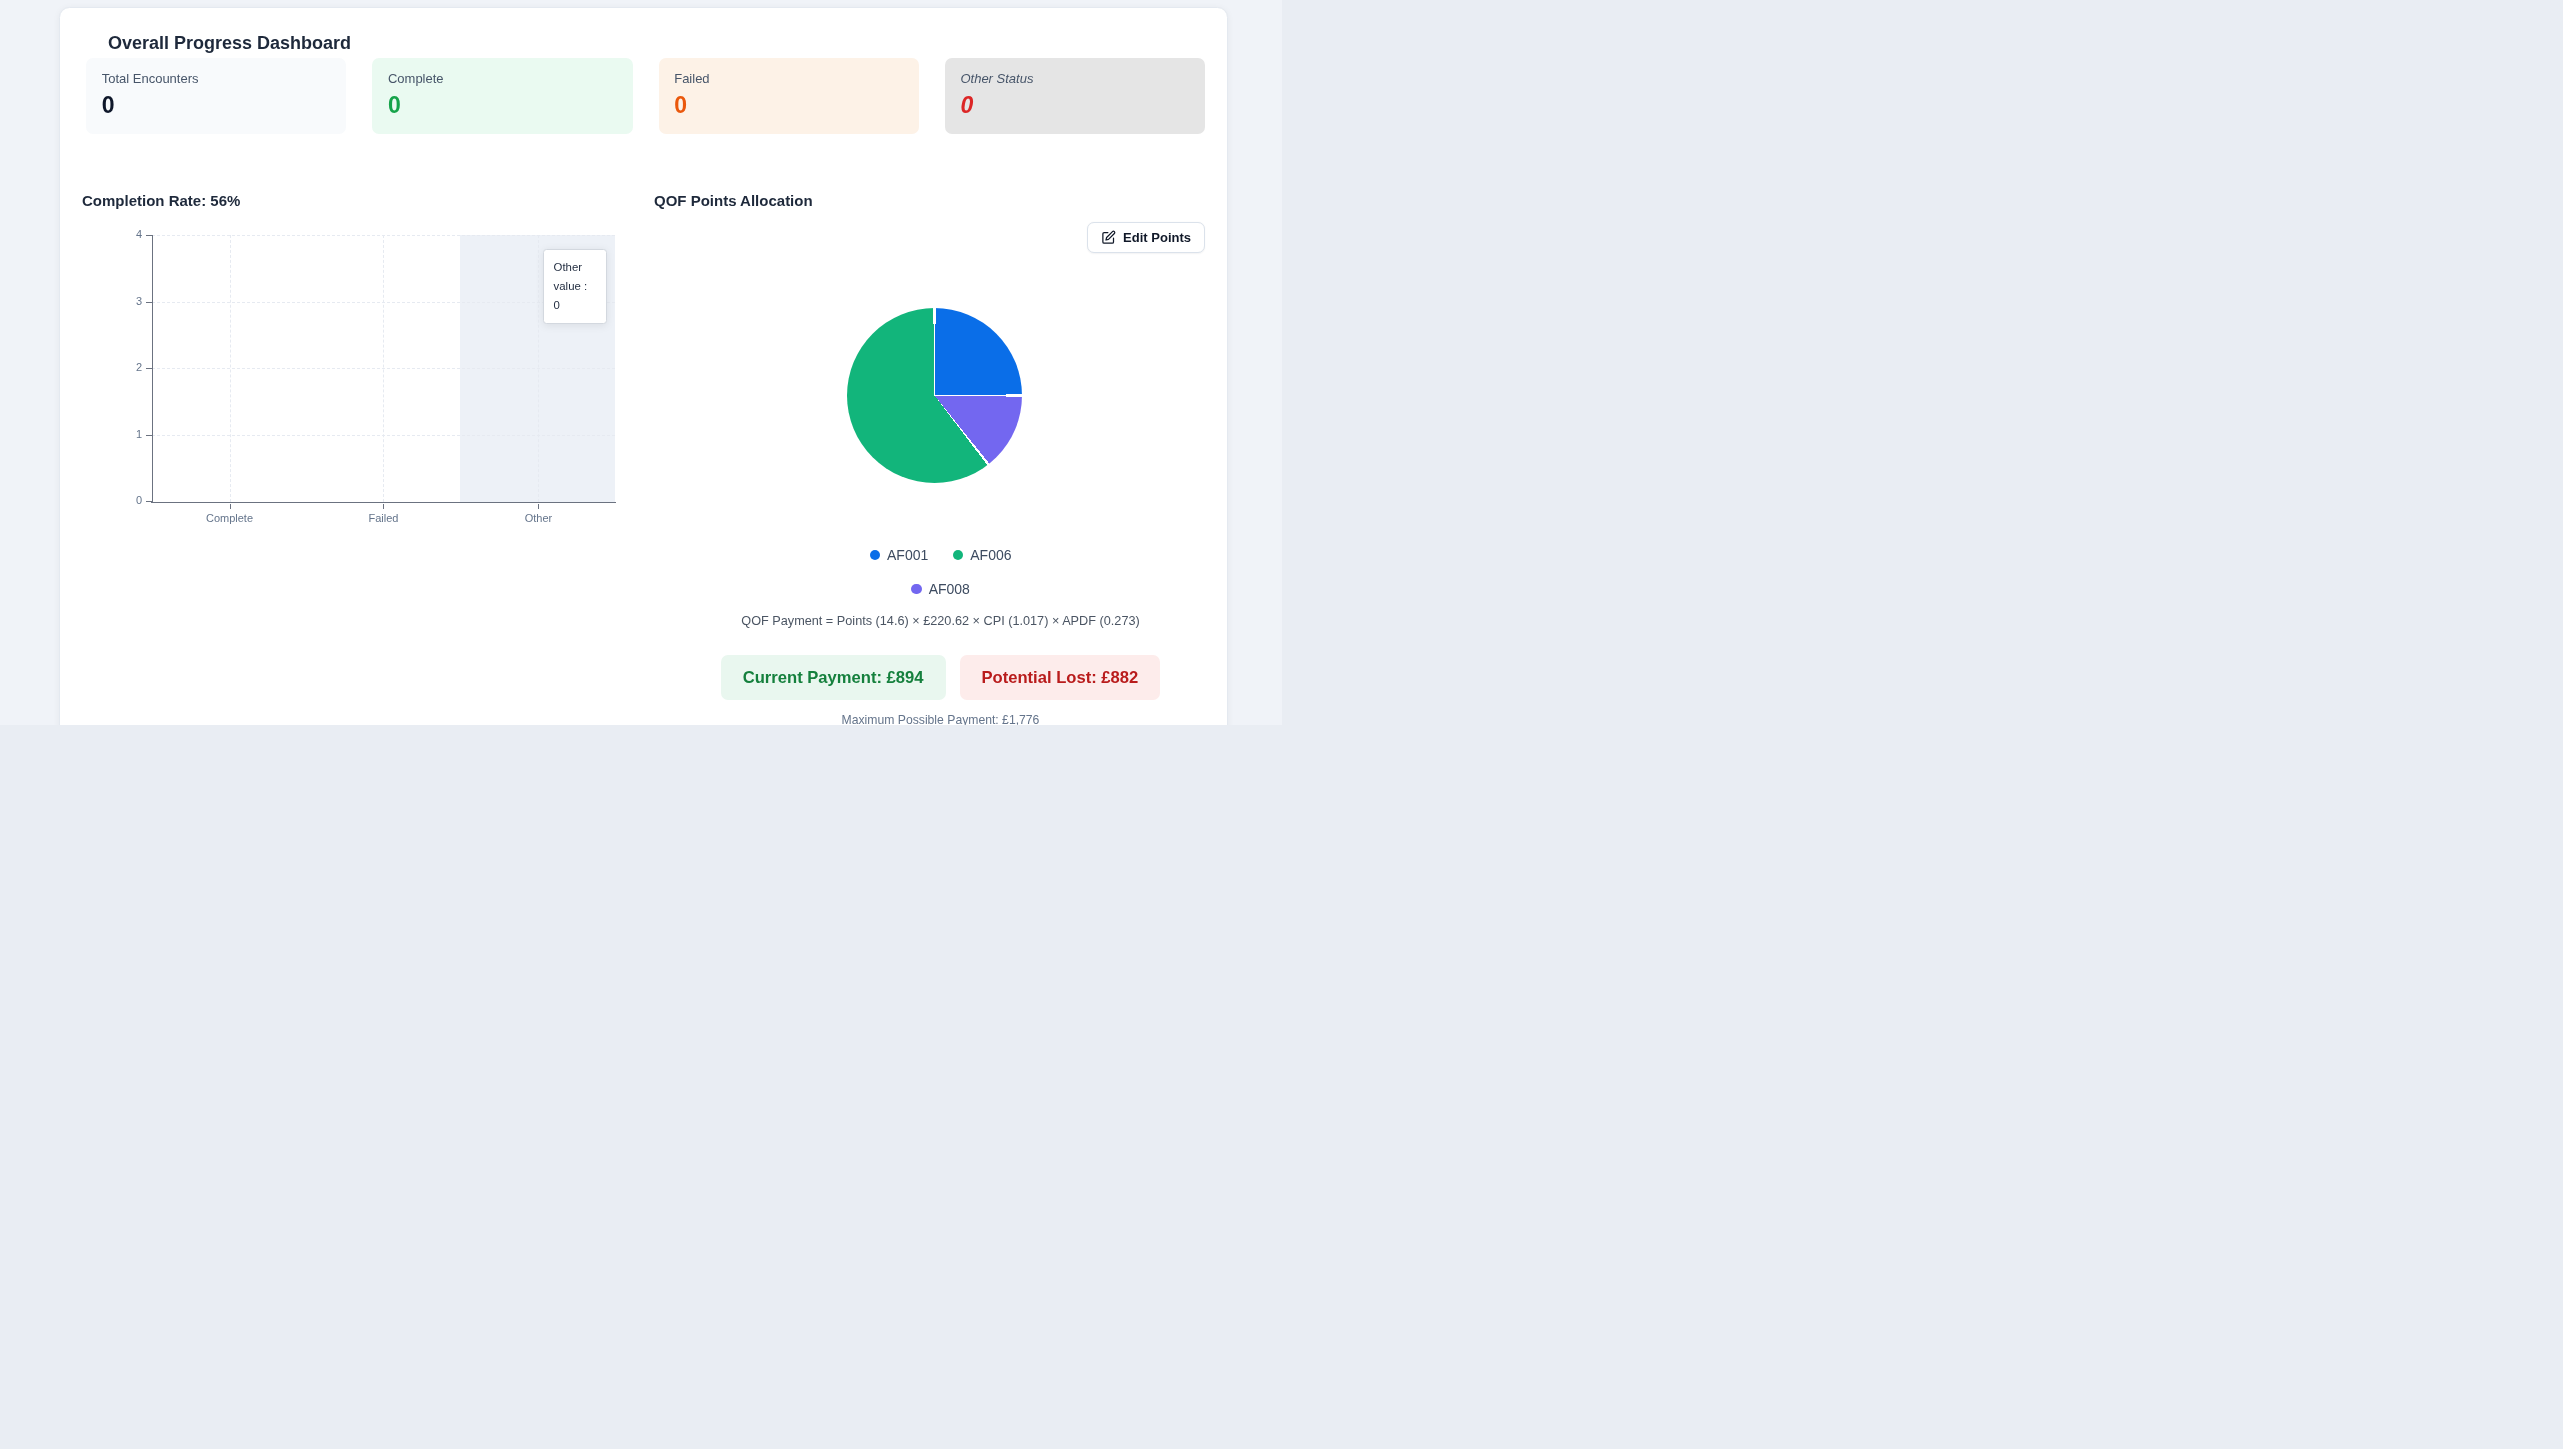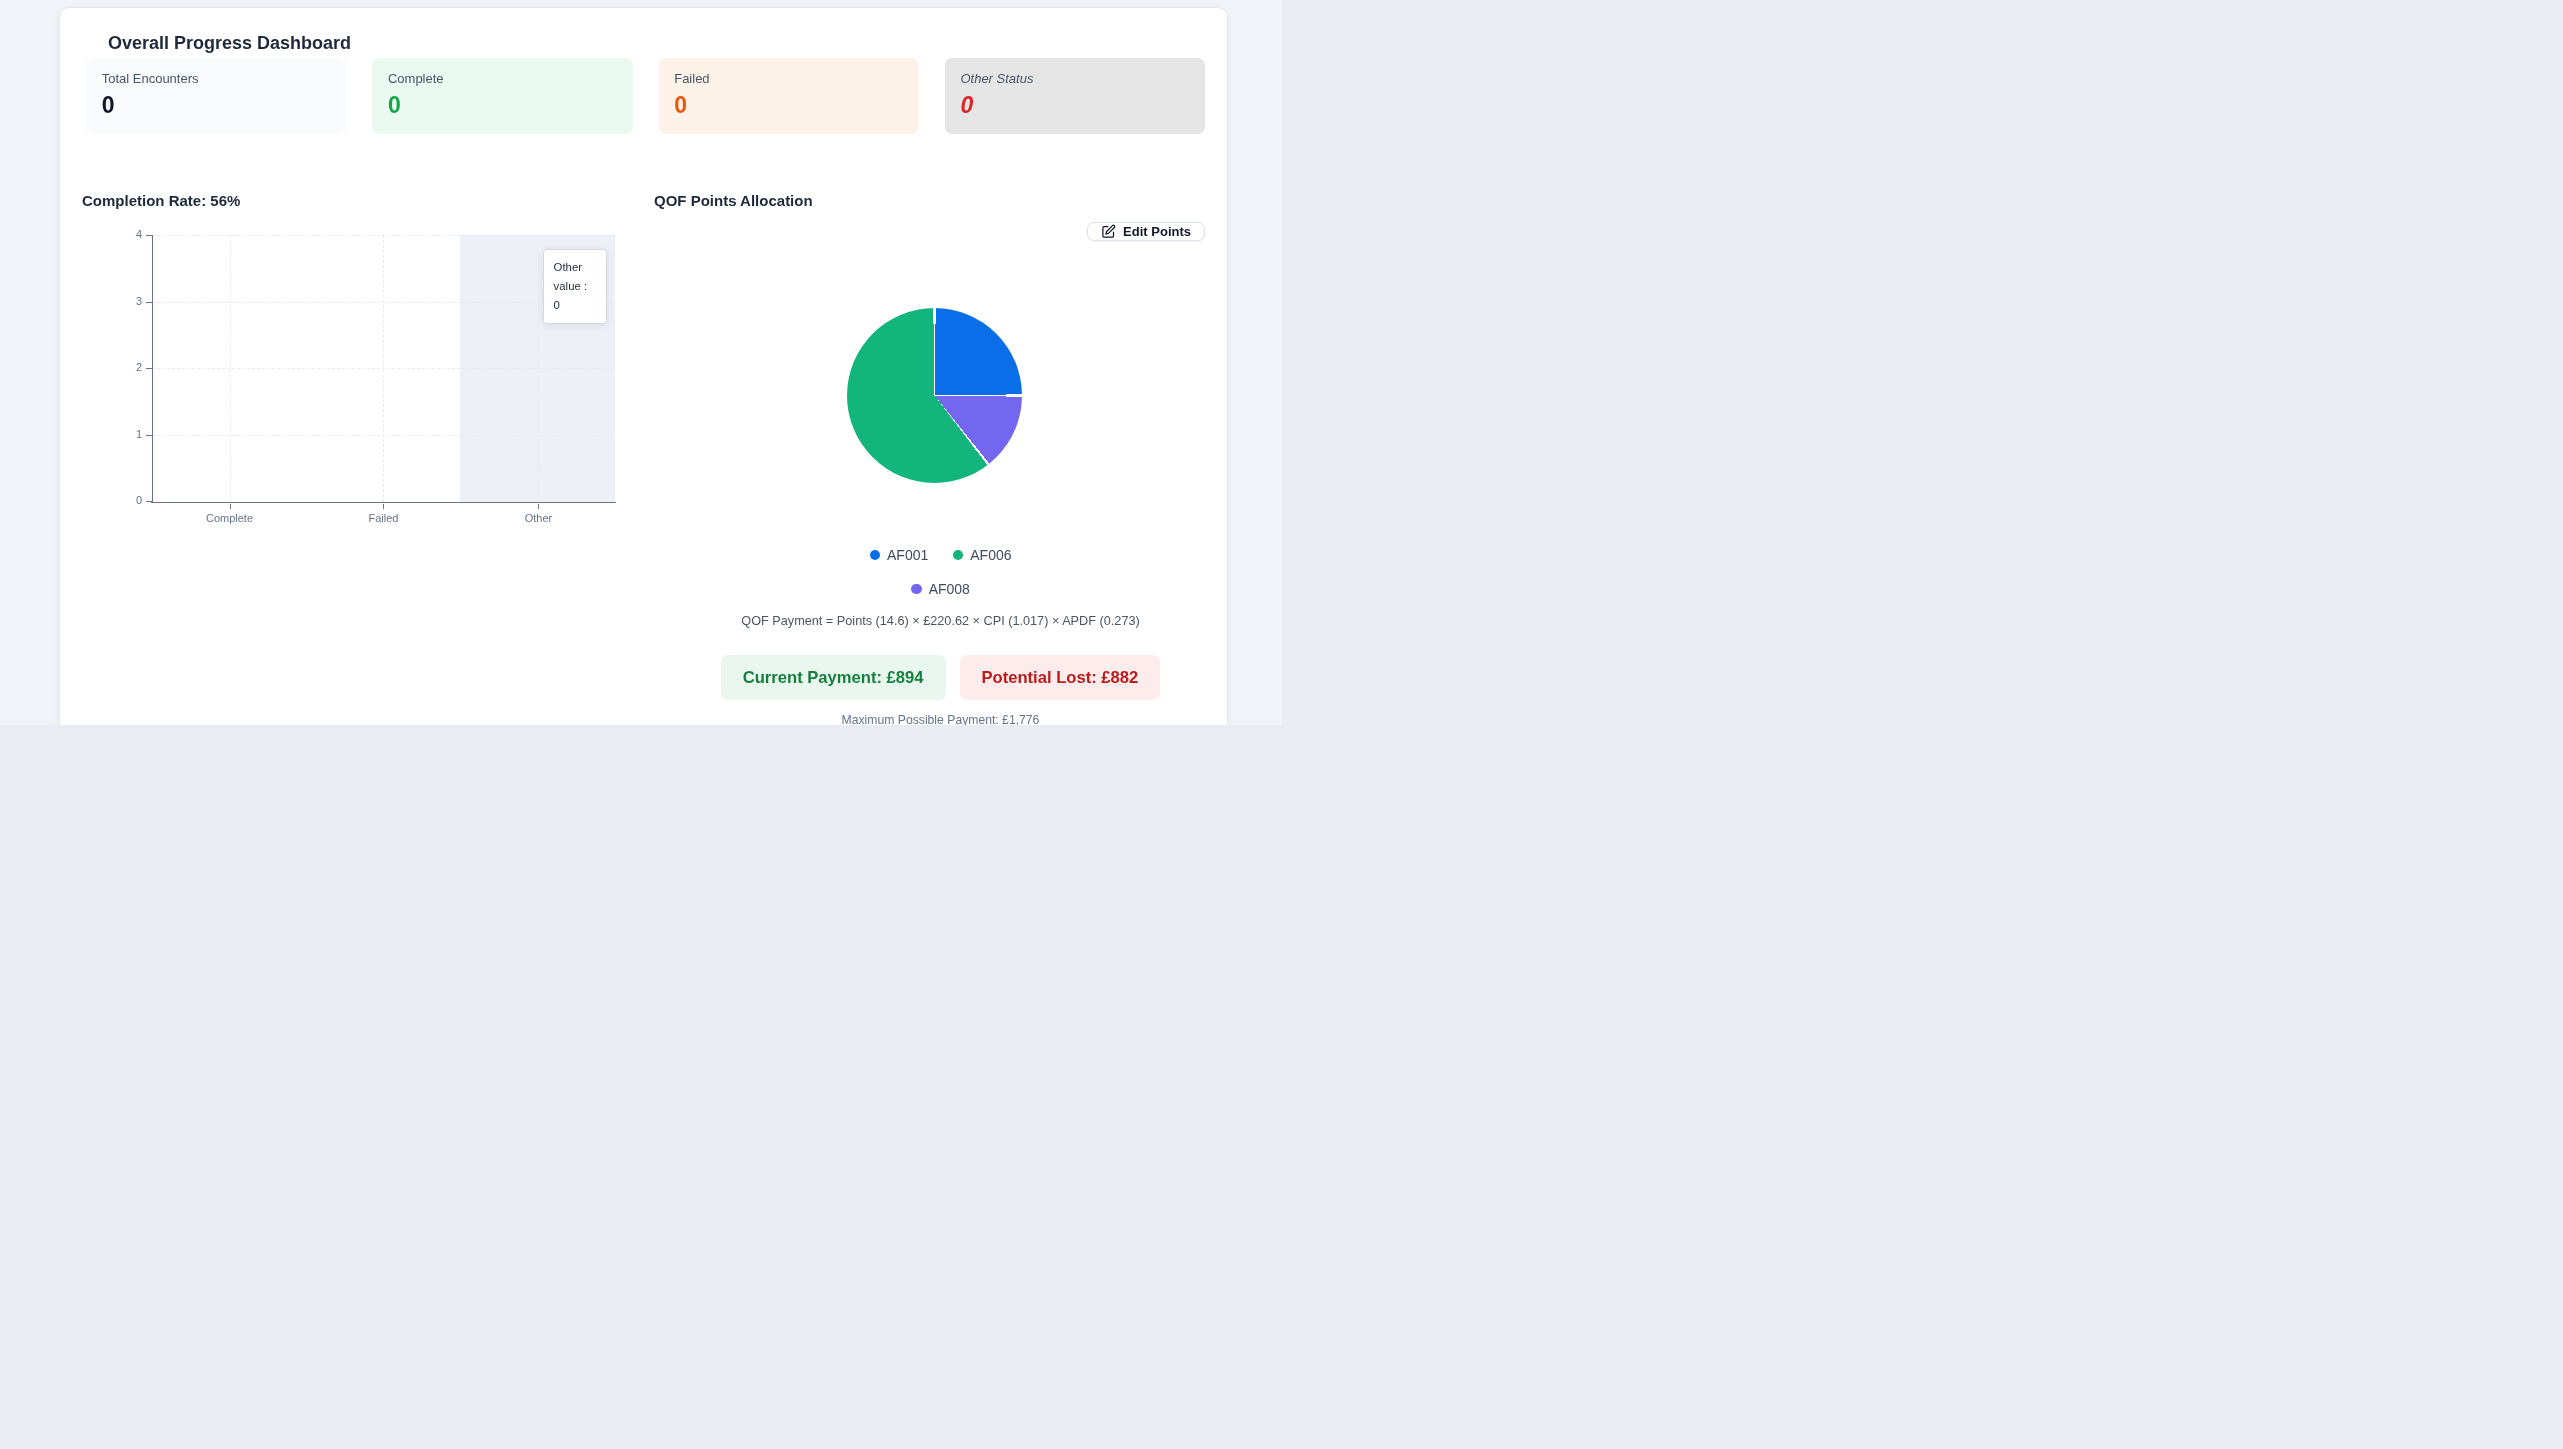--- a/index.html
+++ b/index.html
@@ -19,21 +19,21 @@
   .y-axis{position:absolute;left:92px;top:227px;height:267px;width:0;border-left:1.7px solid #6b7280;}
   .x-axis{position:absolute;left:91px;top:494px;width:465px;height:0;border-top:1.7px solid #6b7280;}
   .ytick{position:absolute;left:86px;width:6.1px;height:0;border-top:0.9px solid #6b7280;}
   .xtick{position:absolute;top:496px;height:5.2px;width:0;border-left:0.9px solid #6b7280;}
   .ylabel{position:absolute;left:51px;width:31px;text-align:right;font-size:11px;color:#64748b;}
   .xlabel{position:absolute;top:504px;width:105px;text-align:center;font-size:11px;color:#64748b;}
   .tooltip{position:absolute;left:483px;top:241px;width:64px;box-sizing:border-box;background:#fff;
            border:0.9px solid #d3d8df;border-radius:3.5px;box-shadow:0 1.7px 8.7px rgba(0,0,0,.08);
            padding:7.9px 9.6px;font-size:11.4px;color:#253043;line-height:19px;}
   
-  .edit-btn{position:absolute;top:214px;right:22px;height:19px;display:flex;align-items:center;gap:7px;
+  .edit-btn{position:absolute;top:214px;right:22px;height:31px;display:flex;align-items:center;gap:7px;
             background:#fff;border:0.9px solid #dbe2eb;border-radius:7px;padding:0 13px;
             font-family:"Liberation Sans",sans-serif;font-size:13px;font-weight:600;color:#101828;
             box-shadow:0 0.9px 1.7px rgba(16,24,40,.05);cursor:pointer;}
   .pie{position:absolute;left:787px;top:300px;width:175px;height:175px;border-radius:50%;}
   .legend-row{position:absolute;left:594px;width:573px;display:flex;justify-content:center;gap:24.5px;}
   .legend-item{display:flex;align-items:center;gap:7px;font-size:14px;color:#3d4b60;}
   .dot{width:10.5px;height:10.5px;border-radius:50%;}
   .formula{position:absolute;left:594px;top:606px;width:573px;text-align:center;font-size:12.7px;color:#4b5563;}
   .pay-row{position:absolute;left:594px;top:647px;width:573px;display:flex;justify-content:center;gap:14px;}
   .pay-box{height:45px;display:flex;align-items:center;padding:0 22px;border-radius:7px;

